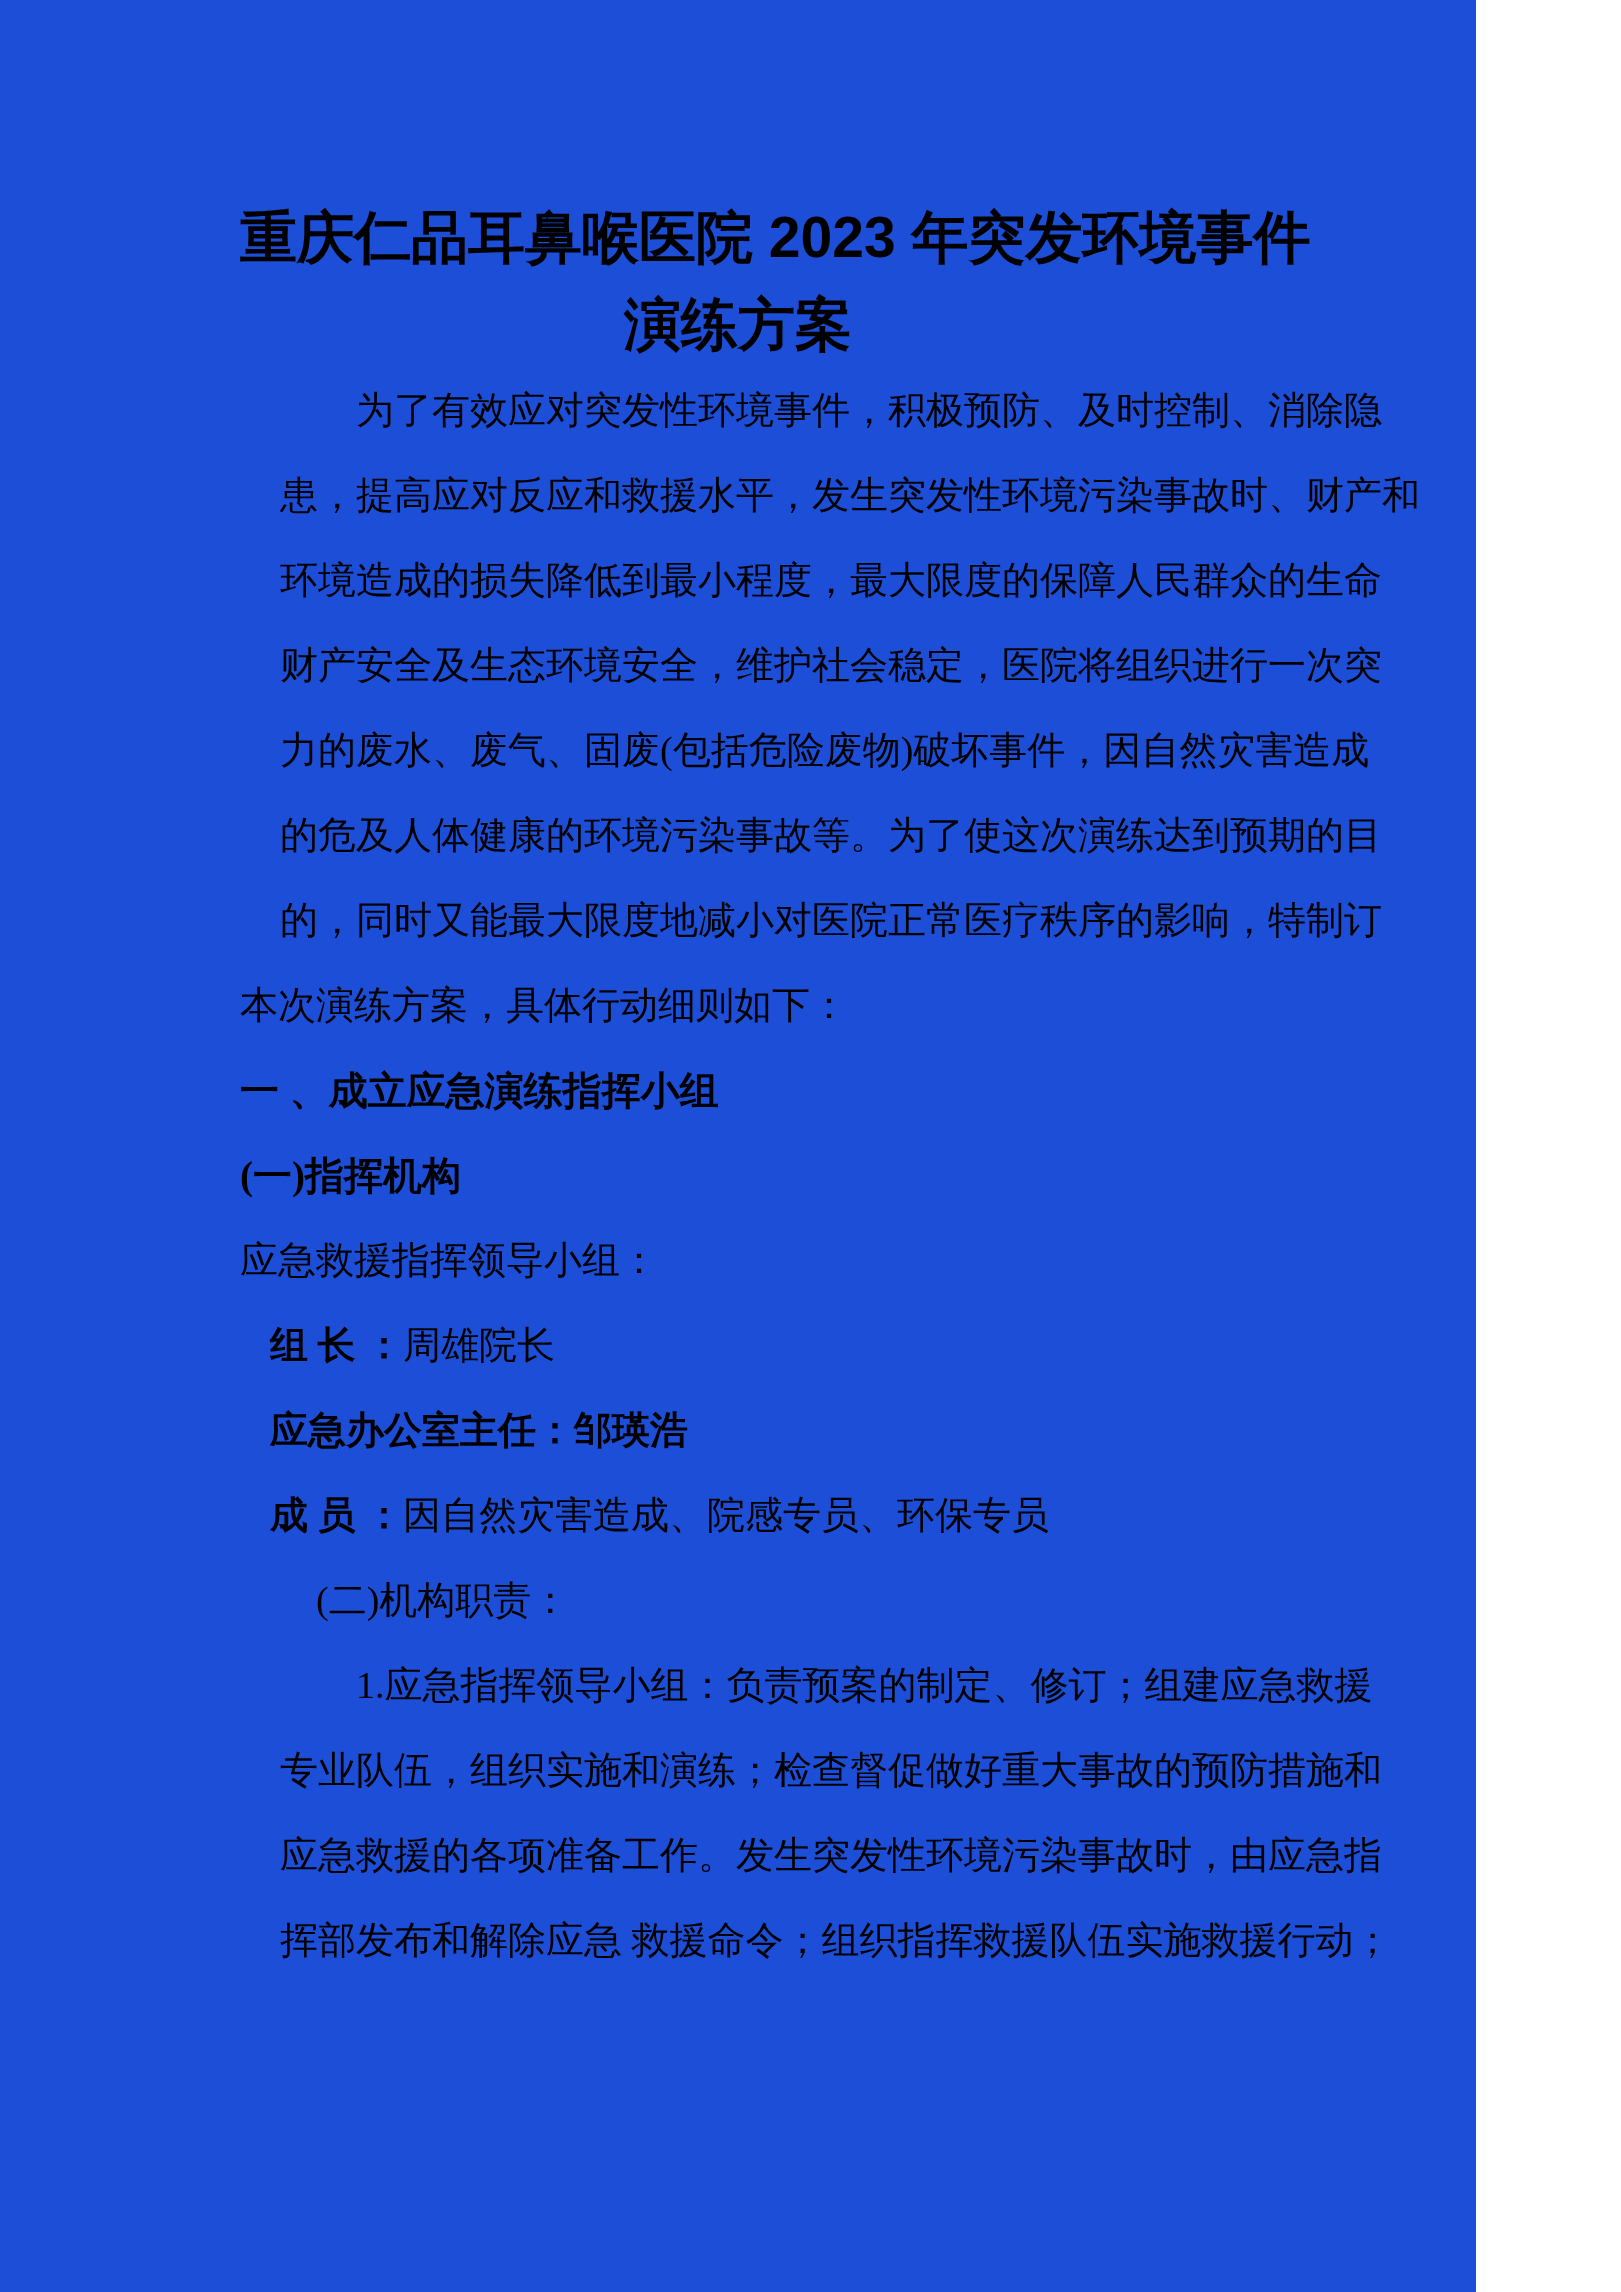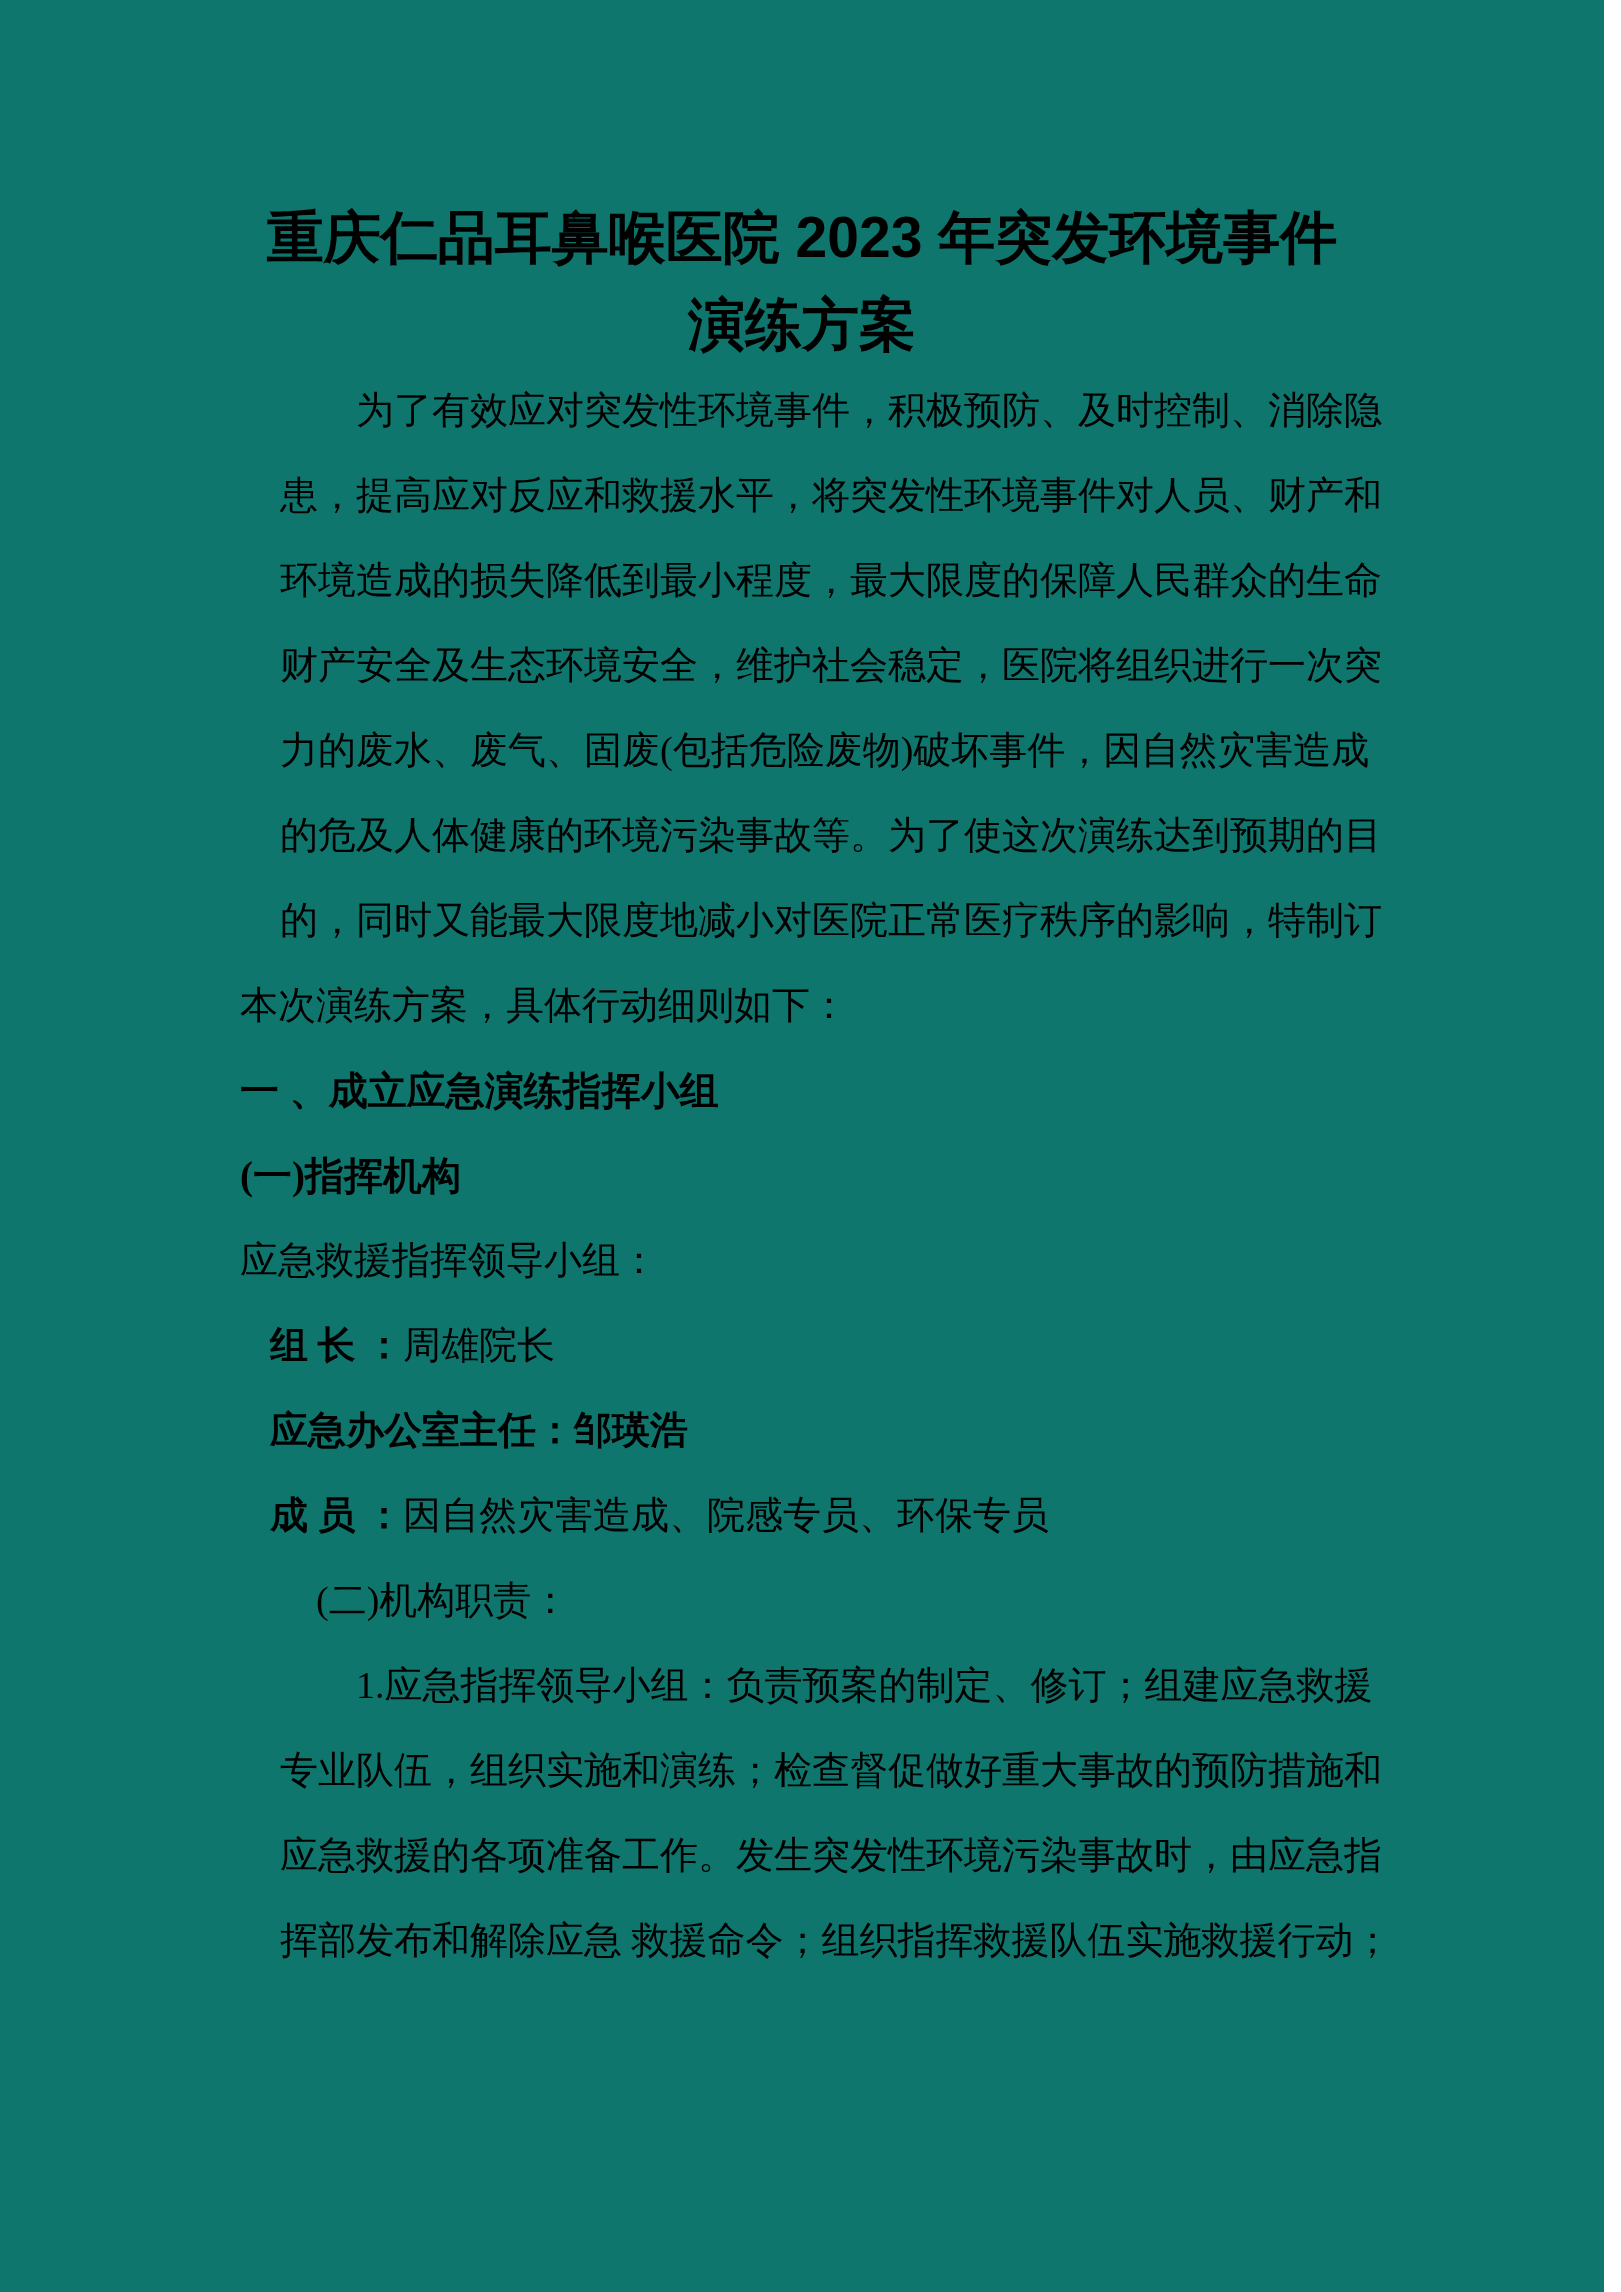--- a/index.html
+++ b/index.html
@@ -2,23 +2,23 @@
 <html><head>
 <meta charset="utf-8">
 <style>
   html, body {
     margin: 0;
     padding: 0;
     background: #ffffff;
   }
   .page {
     position: relative;
-    width: 1604px;
+    width: 1476px;
     height: 2293px;
-    background: #0f766e;
+    background: #1d4ed8;
     color: #000000;
     overflow: hidden;
     box-sizing: border-box;
     padding: 194px 240px 0 240px;
     font-family: "Liberation Serif", "DejaVu Serif", serif;
   }
   .line {
     display: block;
     height: 85px;
     line-height: 85px;
@@ -61,21 +61,21 @@
 </style>
 </head>
 <body>
 
 <div class="page">
 
   <div class="line title-line">重庆仁品耳鼻喉医院 2023 年突发环境事件</div>
   <div class="line title-line">演练方案</div>
 
   <div class="line justify indent2">为了有效应对突发性环境事件，积极预防、及时控制、消除隐</div>
-  <div class="line justify">患，提高应对反应和救援水平，将突发性环境事件对人员、财产和</div>
+  <div class="line justify">患，提高应对反应和救援水平，发生突发性环境污染事故时、财产和</div>
   <div class="line justify">环境造成的损失降低到最小程度，最大限度的保障人民群众的生命</div>
   <div class="line justify">财产安全及生态环境安全，维护社会稳定，医院将组织进行一次突</div>
   <div class="line justify">力的废水、废气、固废(包括危险废物)破坏事件，因自然灾害造成</div>
   <div class="line justify">的危及人体健康的环境污染事故等。为了使这次演练达到预期的目</div>
   <div class="line justify">的，同时又能最大限度地减小对医院正常医疗秩序的影响，特制订</div>
   <div class="line">本次演练方案，具体行动细则如下：</div>
 
   <div class="line heading-hei">一 、成立应急演练指挥小组</div>
 
   <div class="line heading-song">(一)指挥机构</div>

